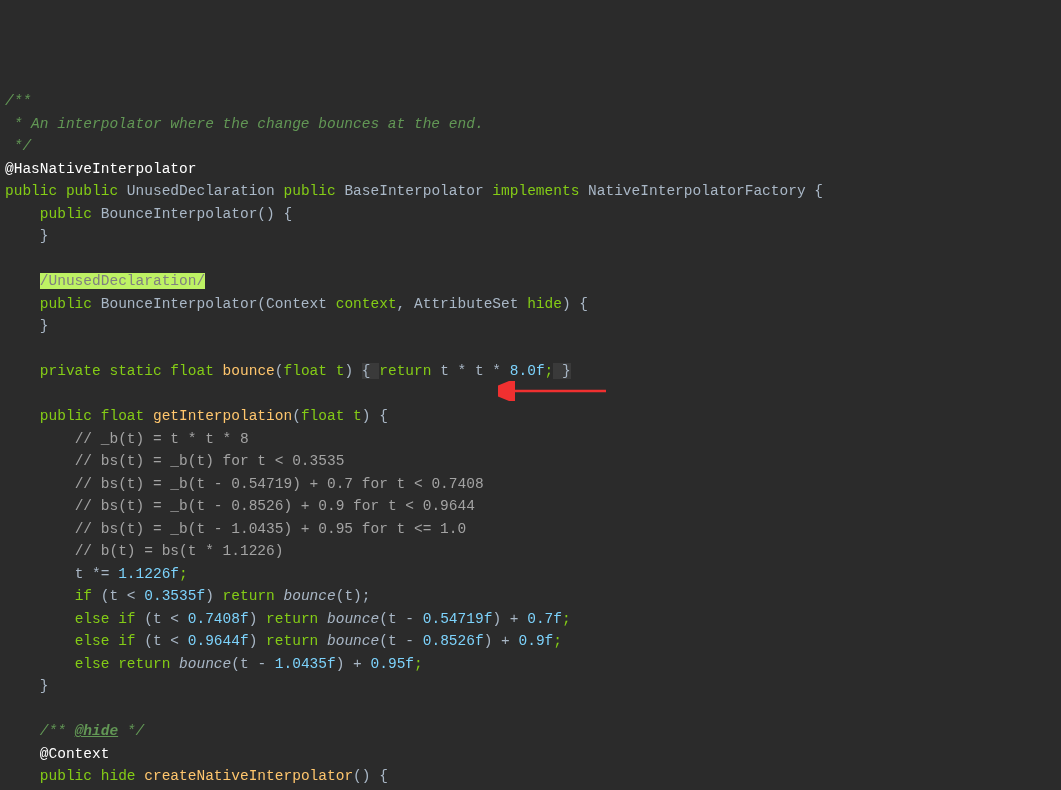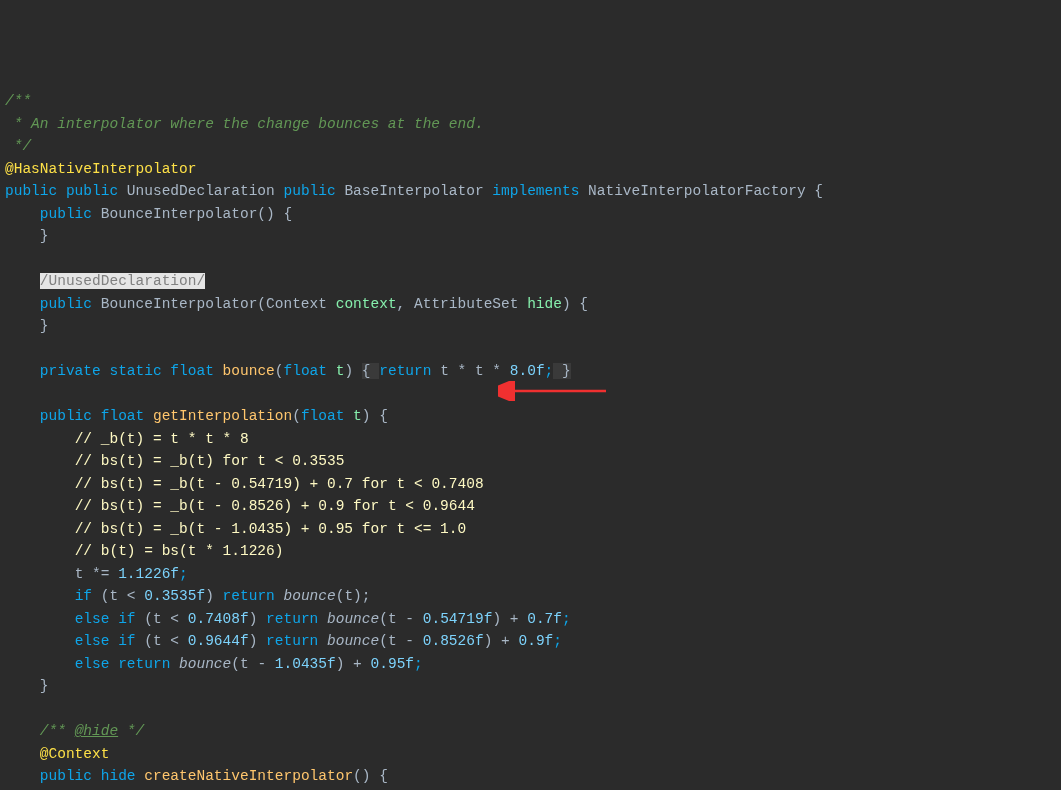--- a/index.html
+++ b/index.html
@@ -8,29 +8,29 @@
       font-family: 'Consolas', 'Monaco', 'Courier New', monospace;
       font-size: 14.5px;
       line-height: 22.5px;
       color: #a9b7c6;
       padding: 0 5px;
       overflow-x: auto;
       white-space: pre;
       position: relative;
     }
     .c-doc { color: #629755; font-style: italic; }
-    .c-ann { color: #fde047; margin-top: 22px; }
-    .c-kw { color: #0ea5e9; }
+    .c-ann { color: #ffffff; margin-top: 22px; }
+    .c-kw { color: #84cc16; }
     .c-method-def { color: #ffc66d; }
     .c-method-call-italic { font-style: italic; color: #a9b7c6; }
-    .c-param { color: #86efac; }
+    .c-param { color: #84cc16; }
     .c-num { color: #7dd3fc; }
-    .c-comment { color: #fef9c3; margin-top: 35px; }
-    .c-hide { color: #629755; font-style: italic; text-decoration: underline; font-weight: normal; }
-    .c-suppress { background: #e5e5e5; color: #808080; }
+    .c-comment { color: #a3a3a3; margin-top: 35px; }
+    .c-hide { color: #629755; font-style: italic; text-decoration: underline; font-weight: bold; }
+    .c-suppress { background: #bef264; color: #808080; }
     .fold { background: #3a3a3a; color: #a9b7c6; }
     .arrow {
       position: absolute;
       top: 336px;
       left: 498px;
       pointer-events: none;
     }
     .arrow svg { display: block; }
   </style>
 </head>

